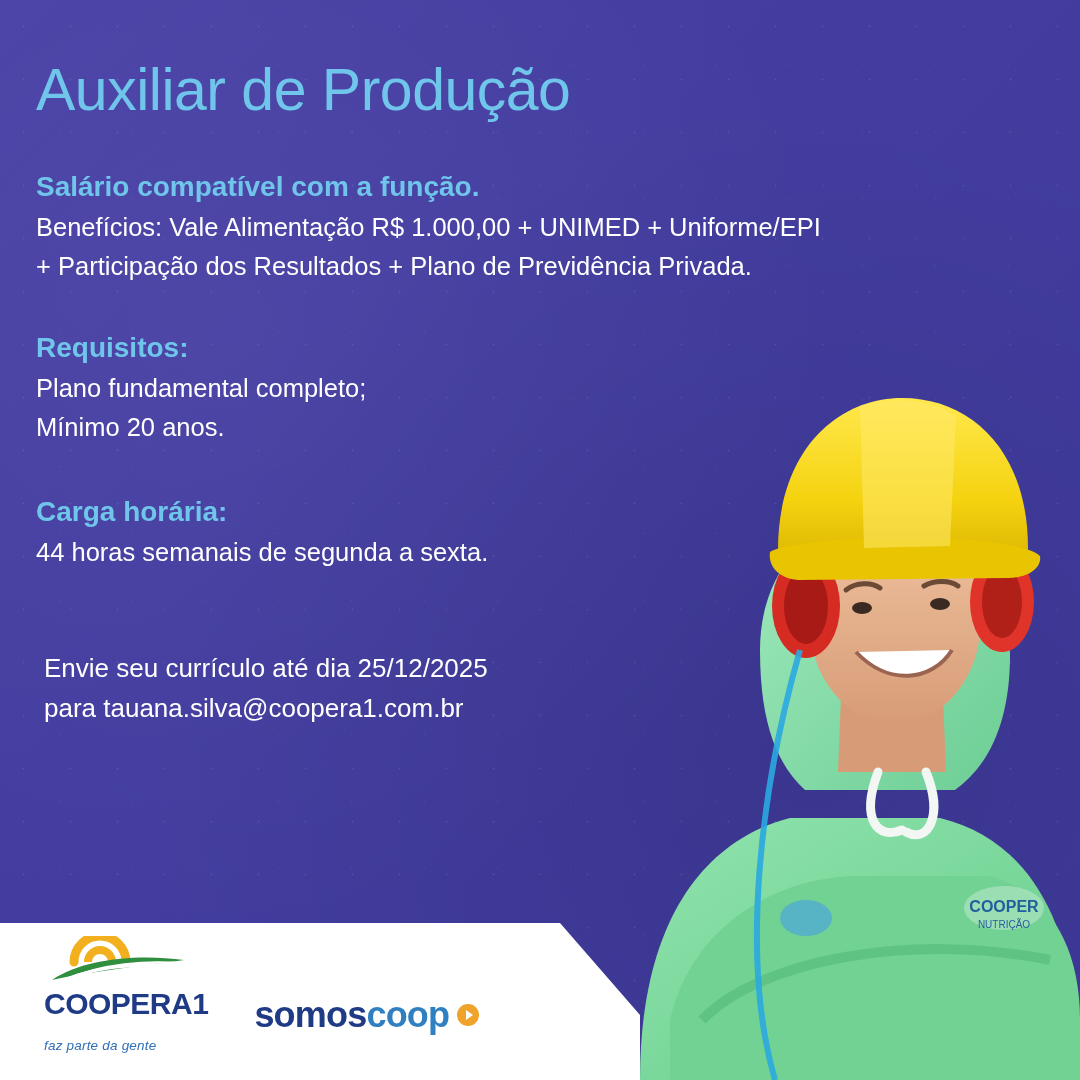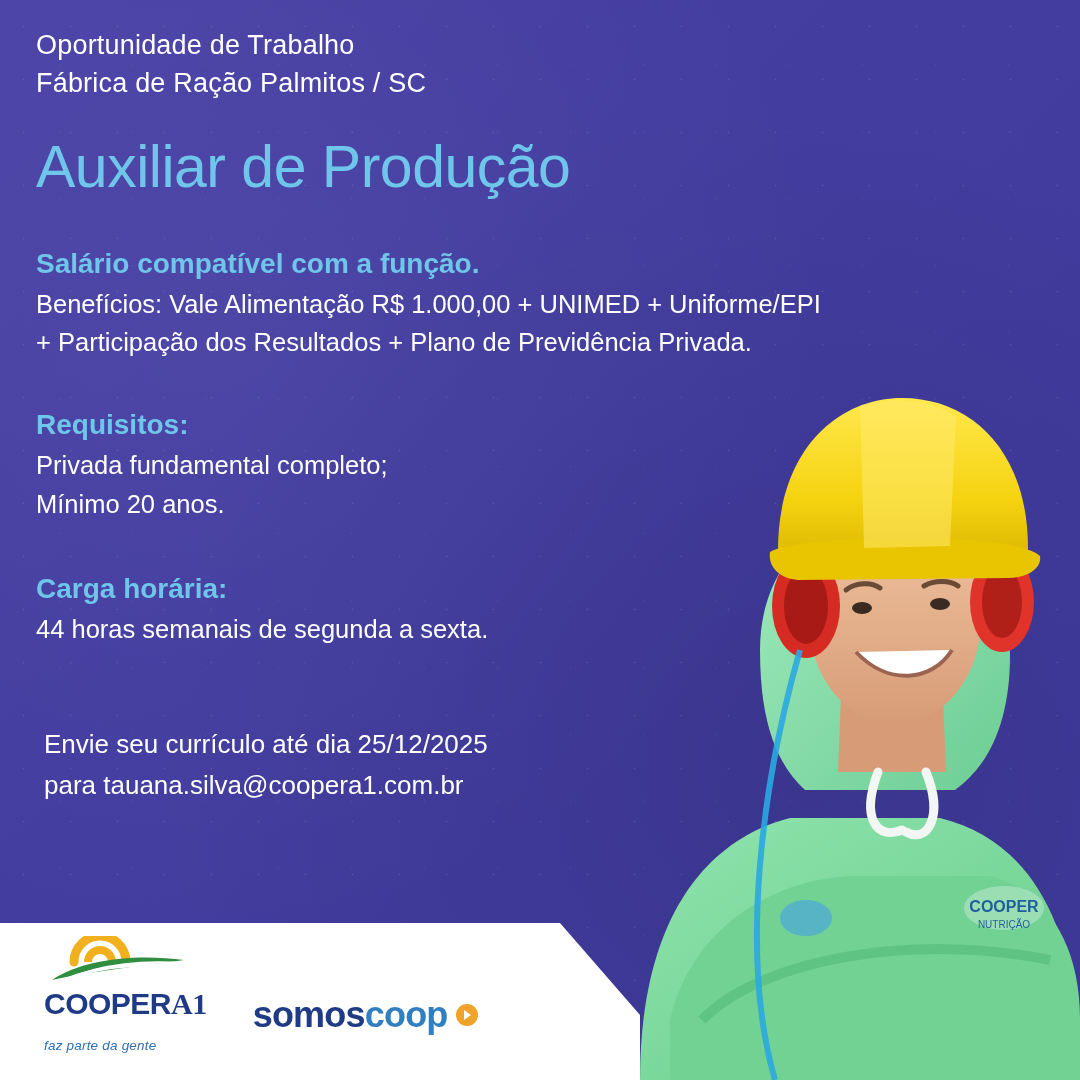--- a/index.html
+++ b/index.html
@@ -120,21 +120,21 @@
     line-height: 1;
   }
   .coopera1 .mark { display: block; }
   .coopera1 .wordmark {
     font-size: 30px;
     font-weight: bold;
     color: #1f3b85;
     letter-spacing: -0.5px;
     margin-top: 2px;
   }
-  .coopera1 .wordmark .a1 { color: #1f3b85; font-family: Liberation Serif, serif; }
+  .coopera1 .wordmark .a1 { color: #1f3b85; }
   .coopera1 .tagline {
     font-size: 13.5px;
     font-style: italic;
     color: #2f6fb5;
     margin-top: 20px;
     letter-spacing: 0.2px;
   }
   .somoscoop {
     display: flex;
     align-items: center;
@@ -229,35 +229,31 @@
       <ellipse cx="196" cy="598" rx="26" ry="18" fill="#4fa9d6" opacity="0.75"></ellipse>
       <ellipse cx="394" cy="588" rx="40" ry="22" fill="#bfe8cf" opacity="0.55"></ellipse>
       <text x="394" y="592" font-family="Liberation Sans, sans-serif" font-size="16" fill="#1f5f9c" text-anchor="middle" font-weight="bold">COOPER</text>
       <text x="394" y="608" font-family="Liberation Sans, sans-serif" font-size="10" fill="#1f5f9c" text-anchor="middle">NUTRIÇÃO</text>
 
       <path d="M190 330 C150 470 130 640 165 760" stroke="#2aa8e0" stroke-width="6" fill="none" opacity="0.9"></path>
     </svg>
   </div>
 
   <div class="content">
-    <div class="eyebrow">
-      <div>Oportunidade de Trabalho</div>
-      <div>Fábrica de Ração Palmitos / SC</div>
-    </div>
 
     <div class="title">Auxiliar de Produção</div>
 
     <div class="block">
       <div class="hl">Salário compatível com a função.</div>
       <div class="body">Benefícios: Vale Alimentação R$ 1.000,00 + UNIMED + Uniforme/EPI + Participação dos Resultados + Plano de Previdência Privada.</div>
     </div>
 
     <div class="block block-req">
       <div class="hl">Requisitos:</div>
-      <div class="body">Privada fundamental completo;</div>
+      <div class="body">Plano fundamental completo;</div>
       <div class="body">Mínimo 20 anos.</div>
     </div>
 
     <div class="block block-carga">
       <div class="hl">Carga horária:</div>
       <div class="body">44 horas semanais de segunda a sexta.</div>
     </div>
 
     <div class="contact">
       <div>Envie seu currículo até dia 25/12/2025</div>

